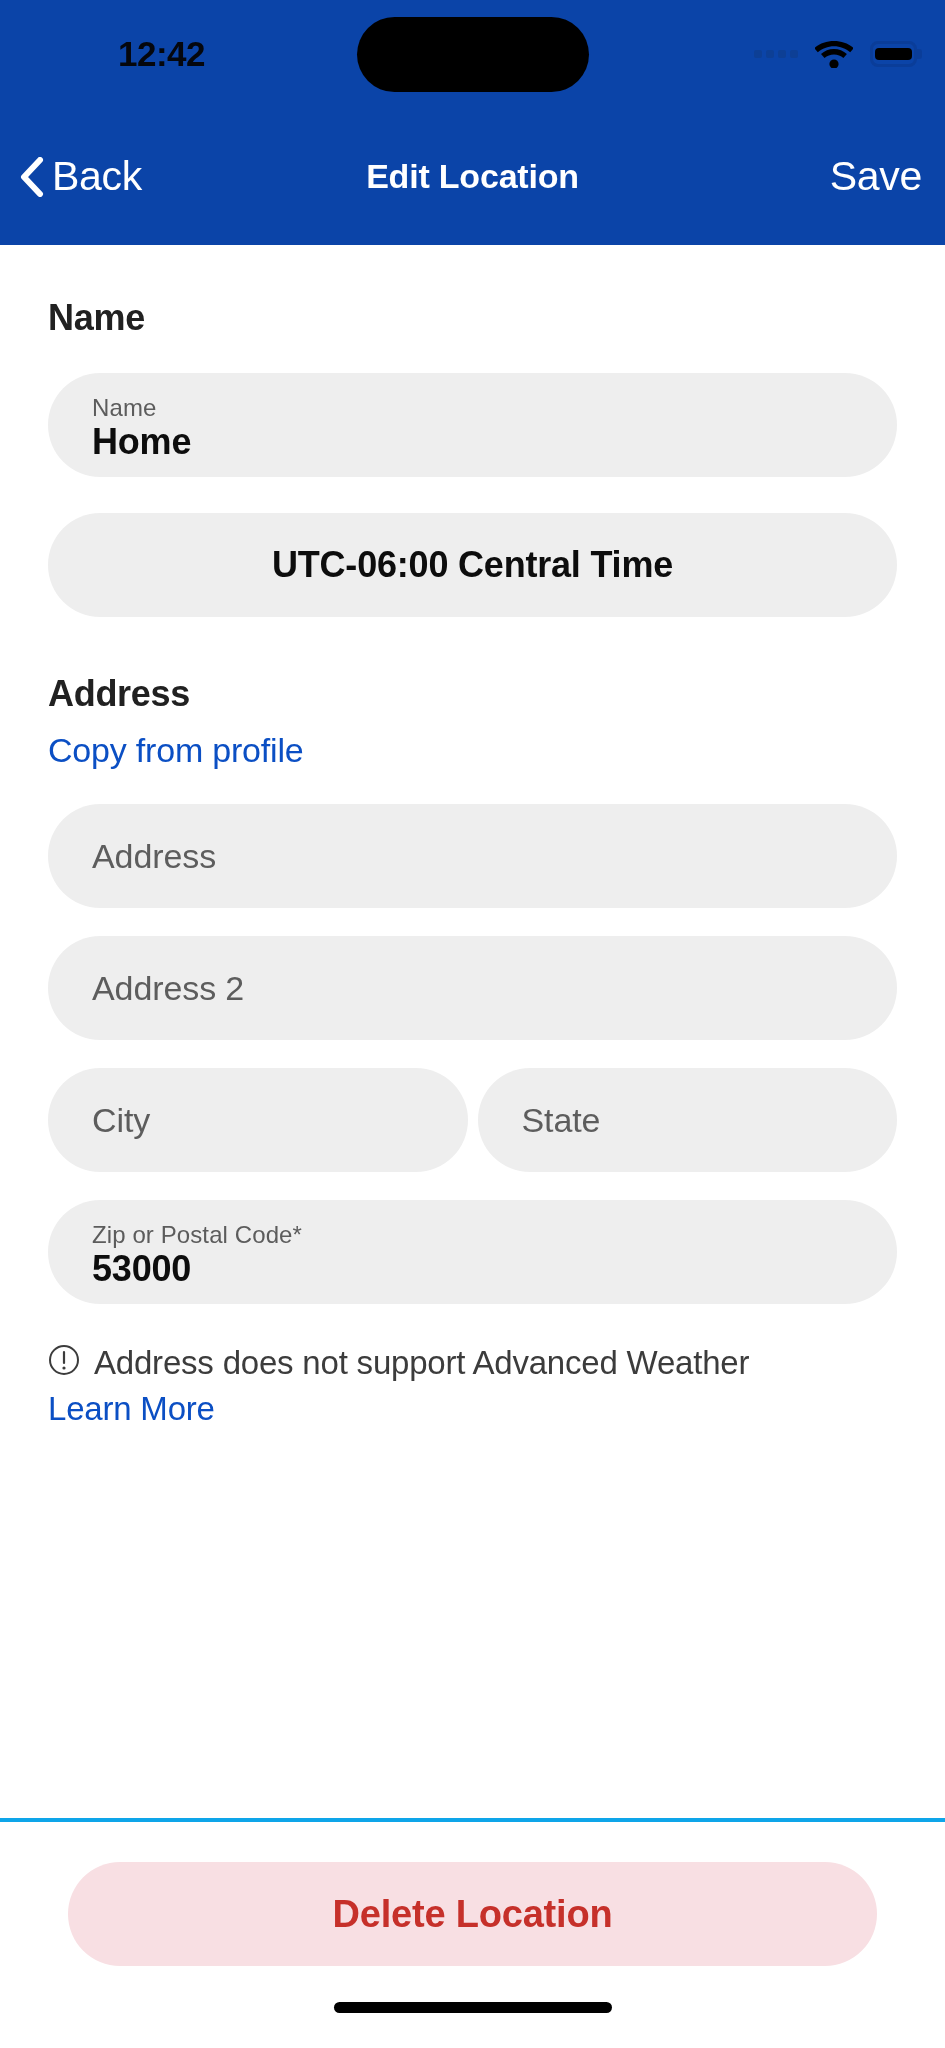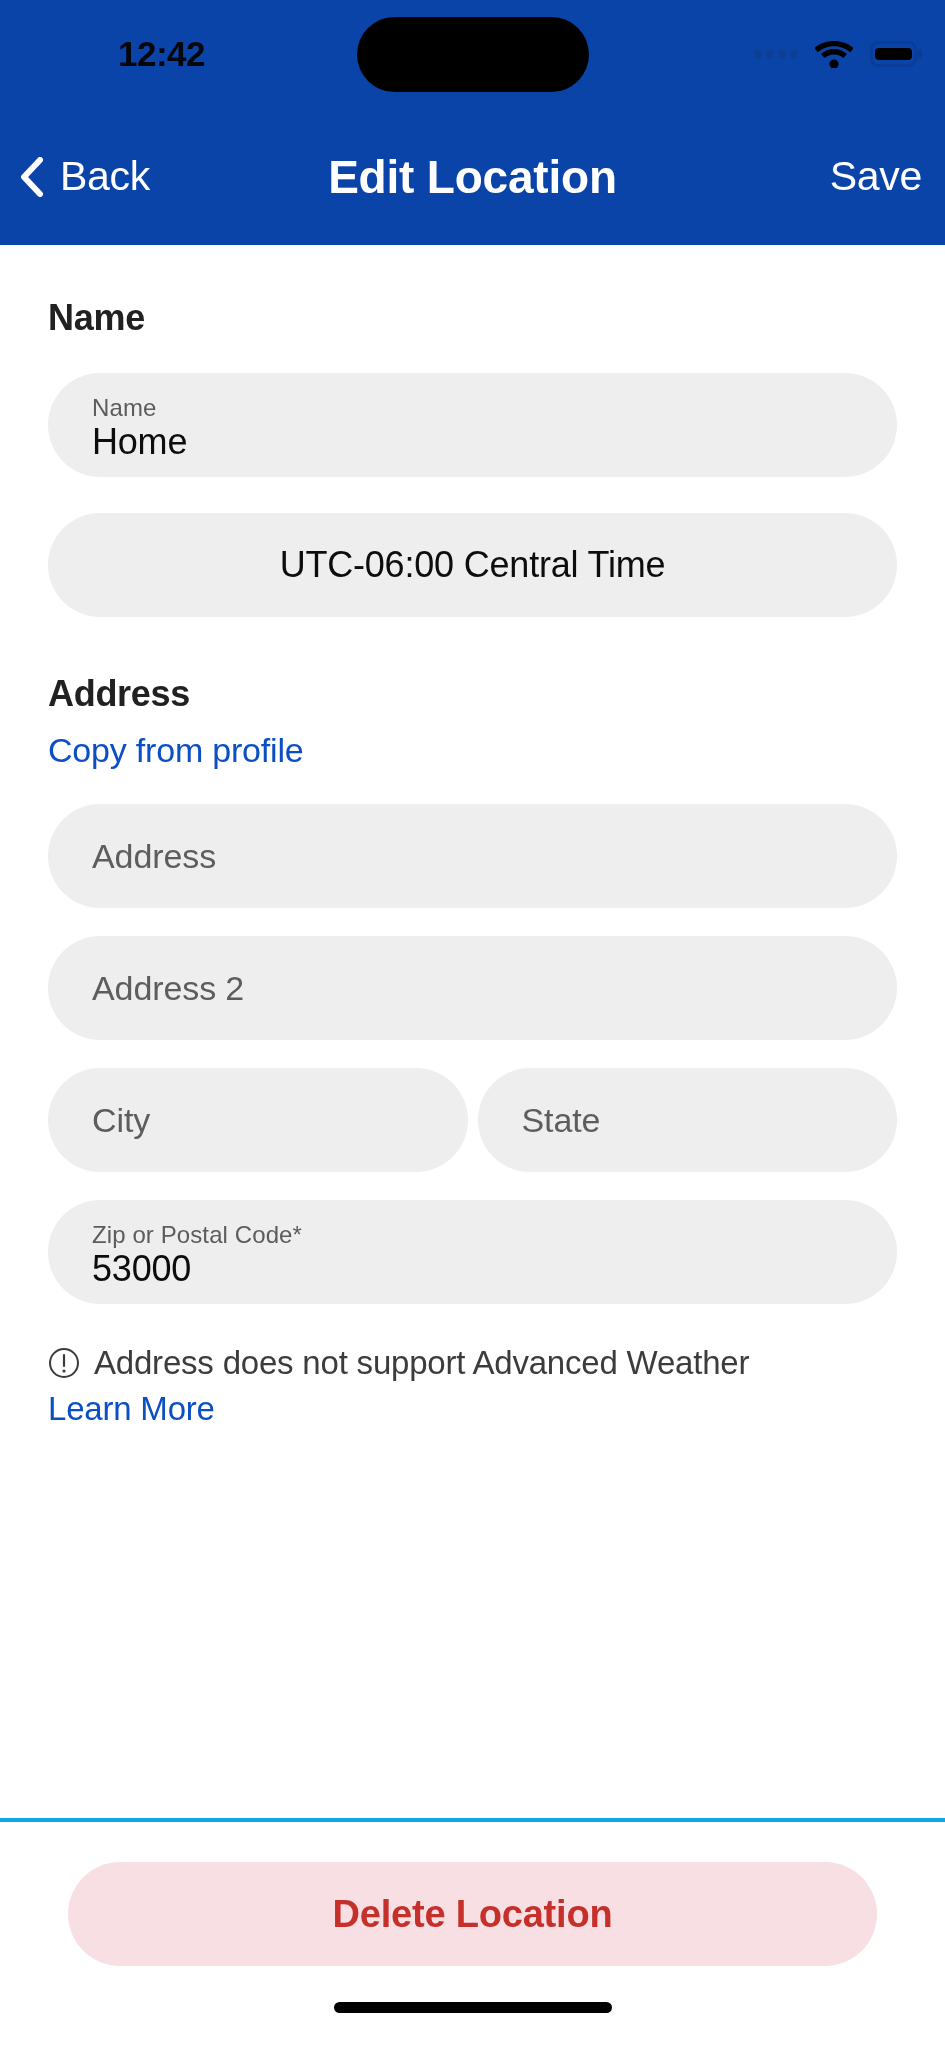--- a/index.html
+++ b/index.html
@@ -98,35 +98,35 @@
     background: #0b44a8;
     flex: 0 0 auto;
     display: flex;
     align-items: center;
   }
   .nav-back {
     position: absolute;
     left: 18px;
     display: flex;
     align-items: center;
-    gap: 16px;
+    gap: 8px;
     color: #ffffff;
     cursor: pointer;
   }
   .chev-ico { width: 26px; height: 40px; display:block; }
   .nav-back-label {
     font-size: 41px;
     color: #ffffff;
     letter-spacing: -0.3px;
   }
   .nav-title {
     width: 100%;
     text-align: center;
     color: #ffffff;
-    font-size: 46px;
+    font-size: 34px;
     font-weight: bold;
     letter-spacing: -0.2px;
   }
   .nav-save {
     position: absolute;
     right: 23px;
     color: #ffffff;
     font-size: 41px;
     letter-spacing: -0.3px;
     cursor: pointer;
@@ -177,20 +177,21 @@
     font-size: 24px;
     color: #5c5c5c;
     line-height: 1.15;
     letter-spacing: 0.1px;
   }
   .field-value {
     font-size: 36px;
     color: #0d0d0d;
     line-height: 1.15;
     letter-spacing: -0.2px;
+    font-weight: bold;
   }
   .field-placeholder {
     font-size: 34px;
     color: #5d5d5d;
     letter-spacing: -0.1px;
   }
 
   .field-name   { margin-top: 34px; }
   .field-tz     { margin-top: 36px; align-items: center; }
   .field-tz .field-value { font-size: 36px; }
@@ -204,21 +205,21 @@
     margin-top: 28px;
   }
   .row-2 .field { flex: 1 1 0; margin-top: 0; }
 
   
   .warning {
     margin-top: 40px;
   }
   .warning-line {
     display: flex;
-    align-items: center;
+    align-items: flex-start;
     gap: 14px;
   }
   .warn-ico { width: 32px; height: 32px; flex: 0 0 auto; display:block; }
   .warning-text {
     font-size: 33px;
     color: #3c3c3c;
     letter-spacing: -0.2px;
   }
   .learn-link {
     margin-top: 8px;

